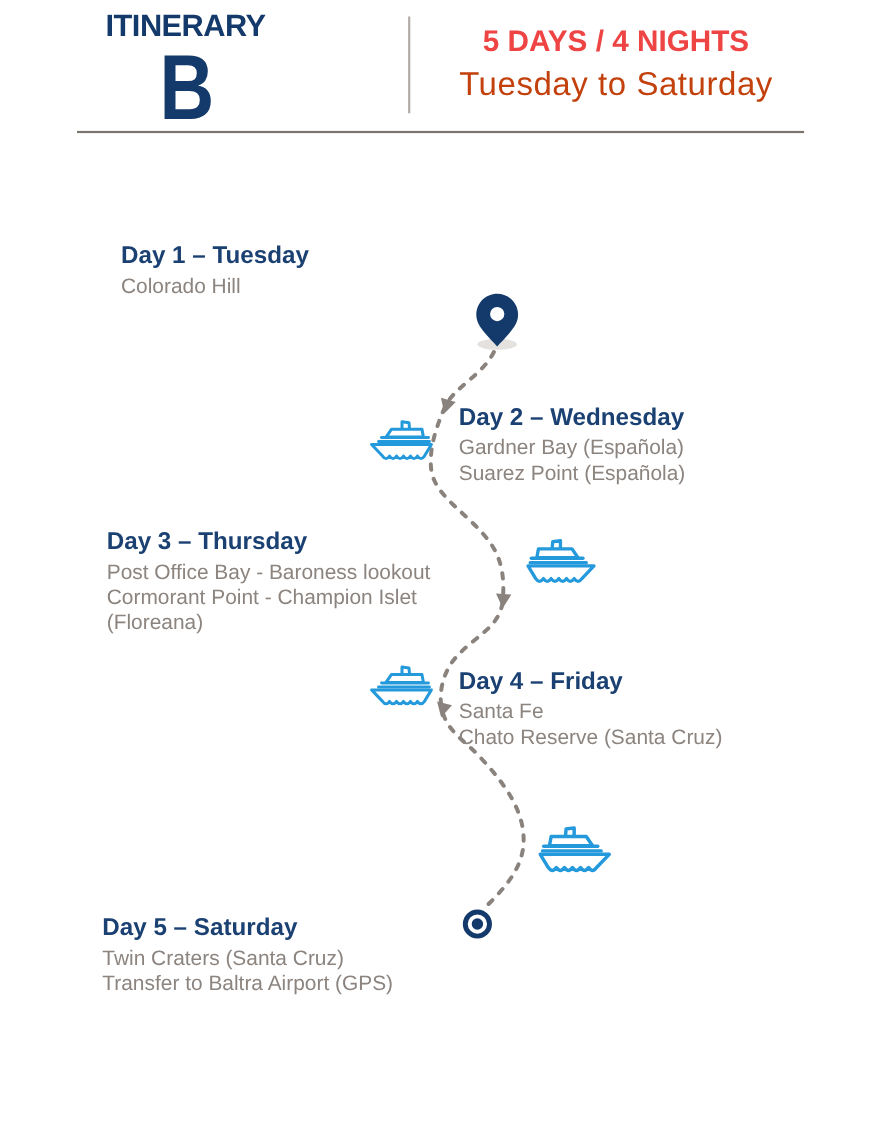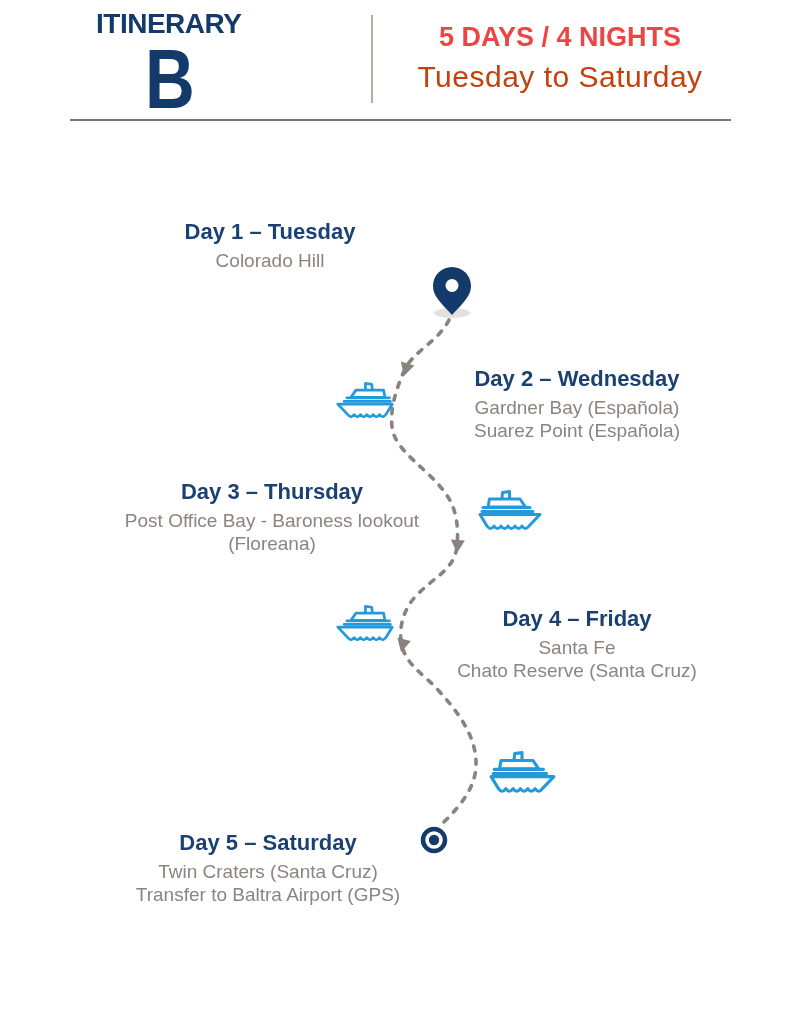--- a/index.html
+++ b/index.html
@@ -10,21 +10,21 @@
   .brand { position: absolute; left: 96px; top: 8px; height: 96px; display: flex; align-items: center; flex-direction: column; }
   .brand-word { font-size: 28px; font-weight: 700; letter-spacing: -0.5px; color: #143a6b; }
   .brand-letter { font-size: 84px; font-weight: 700; color: #143a6b; line-height: 0.95; margin-left: 14px; transform: scaleX(0.82); transform-origin: left center; }
   .vdiv { position: absolute; left: 371px; top: 15px; width: 2px; height: 88px; background: #b3aca8; }
   .duration-block { position: absolute; left: 385px; top: 22px; width: 350px; text-align: center; }
   .duration { font-size: 27px; font-weight: 700; color: #ef4444; letter-spacing: 0px; }
   .range { font-size: 30px; font-weight: 400; color: #c2410c; margin-top: 7px; letter-spacing: 0.5px; }
   .hrule { position: absolute; left: 70px; top: 119px; width: 661px; height: 2px; background: #7b746f; }
 
   
-  .day { position: absolute; text-align: center; }
+  .day { position: absolute; }
   .day h3 { margin: 0 0 4px 0; font-size: 22px; font-weight: 700; color: #1b4173; }
   .day p { margin: 0; font-size: 19px; line-height: 23px; color: #8c847f; }
   .day.d1 { left: 110px; top: 219px; width: 320px; }
   .day.d2 { left: 417px; top: 366px; width: 320px; }
   .day.d3 { left: 97px;  top: 479px; width: 350px; }
   .day.d4 { left: 417px; top: 606px; width: 320px; }
   .day.d5 { left: 93px;  top: 830px; width: 350px; }
 
   
   .overlay { position: absolute; left: 0; top: 0; width: 801px; height: 1024px; }
@@ -122,20 +122,21 @@
 
     <section class="day d2">
       <h3>Day 2 – Wednesday</h3>
       <p>Gardner Bay (Española)</p>
       <p>Suarez Point (Española)</p>
     </section>
 
     <section class="day d3">
       <h3>Day 3 – Thursday</h3>
       <p>Post Office Bay - Baroness lookout</p>
+      <p>Cormorant Point - Champion Islet</p>
       <p>(Floreana)</p>
     </section>
 
     <section class="day d4">
       <h3>Day 4 – Friday</h3>
       <p>Santa Fe</p>
       <p>Chato Reserve (Santa Cruz)</p>
     </section>
 
     <section class="day d5">

